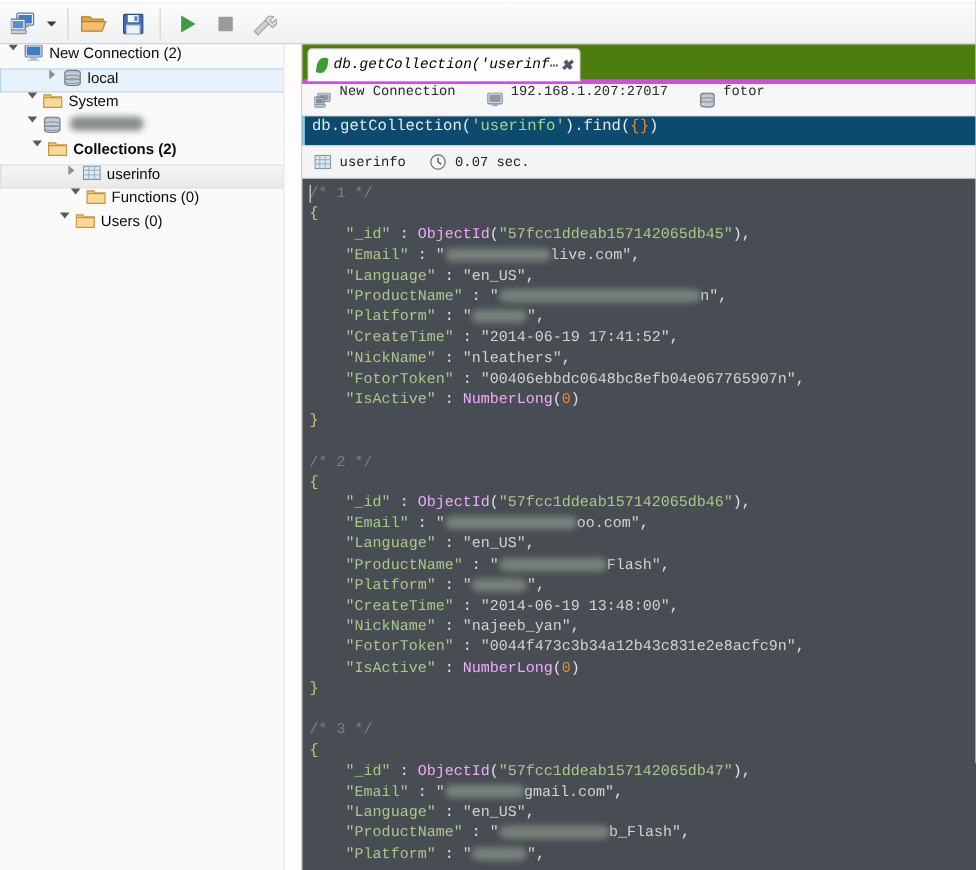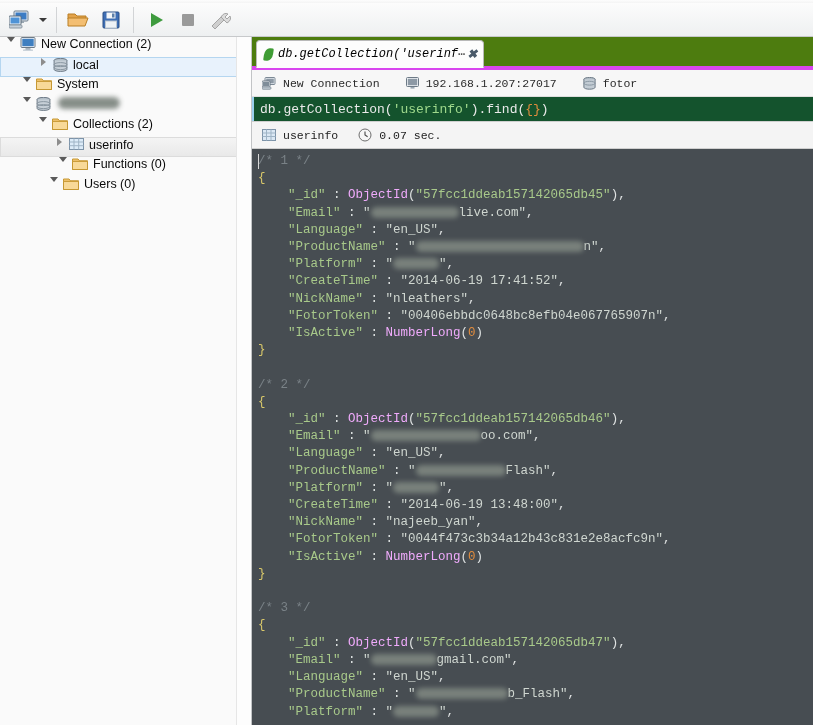--- a/index.html
+++ b/index.html
@@ -54,25 +54,25 @@
     border:1px solid #b9b9b9;border-bottom:1px solid #fdfdfd;
     border-top-left-radius:4px;border-top-right-radius:4px;
     display:flex;align-items:center;padding:0 6px 0 6px;font-family:"Liberation Mono",monospace;font-size:12px;}
   .leaf{width:11px;height:13px;margin-right:4px;position:relative;}
   .leaf:before{content:"";position:absolute;left:1px;top:0;width:9px;height:13px;
     background:#3f9c35;border-radius:60% 10% 60% 10%;transform:rotate(8deg);}
   .tabx{margin-left:3px;color:#4a5a6a;font-weight:bold;font-size:12px;font-family:"Liberation Sans",sans-serif;cursor:pointer;}
   .tabdots{color:#555;letter-spacing:-1px;}
 
   .connbar{height:26px;background:#f7f7f7;border-bottom:1px solid #dedede;
-    display:flex;align-items:center;padding-left:10px;gap:7px;
+    display:flex;padding-left:10px;gap:7px;
     font-family:"Liberation Mono",monospace;font-size:11.5px;color:#2b2b2b;}
   .connbar .gap{width:12px;}
 
-  .querybar{height:24px;background:#14532d;display:flex;align-items:center;
+  .querybar{height:24px;background:#0c4a6e;display:flex;align-items:flex-start;
     padding-left:6px;font-family:"Liberation Mono",monospace;font-size:13px;color:#eaeaea;
     border-left:2px solid #9ad0ee;}
   .q-str{color:#9fd98c;}
   .q-brace{color:#e08c3e;}
 
   .resbar{height:26px;background:#f4f4f4;border-top:1px solid #cfcfcf;border-bottom:1px solid #cfcfcf;
     display:flex;align-items:center;padding-left:10px;gap:7px;
     font-family:"Liberation Mono",monospace;font-size:11.5px;color:#232323;}
 
   .result{position:relative;height:583px;background:#474d52;overflow:hidden;
@@ -202,21 +202,21 @@
             <svg width="15" height="14" viewBox="0 0 15 14">
               <ellipse cx="7.5" cy="2.4" rx="6.4" ry="2" fill="#b3bec7" stroke="#6d7a86"></ellipse>
               <path d="M1.1 2.4 v9 a6.4 2 0 0 0 12.8 0 v-9" fill="#c6cfd7" stroke="#6d7a86"></path>
               <ellipse cx="7.5" cy="6.6" rx="6.4" ry="2" fill="none" stroke="#8b98a3"></ellipse>
               <ellipse cx="7.5" cy="9.6" rx="6.4" ry="2" fill="none" stroke="#8b98a3"></ellipse>
             </svg>
           </span>
           <span class="tlabel"></span>
           <span class="blob" style="width: 62px; height: 12px; margin-left: 2px;"></span>
         </div>
-        <div class="row" style="padding-left: 36px;">
+        <div class="row" style="padding-left: 24px; font-weight: bold;">
           <span class="tw open">
             <i></i>
           </span>
           <span class="ico" style="margin-left: 3px;">
             <svg width="16" height="13" viewBox="0 0 16 13">
               <path d="M0.5 2 h5.5 l1.6 1.8 h8 v8.7 h-15 Z" fill="#f2c470" stroke="#c69833"></path>
               <path d="M0.5 4.4 h15 v8.1 h-15 Z" fill="#f8d998" stroke="#c69833"></path>
             </svg>
           </span>
           <span class="tlabel">Collections (2)</span>

